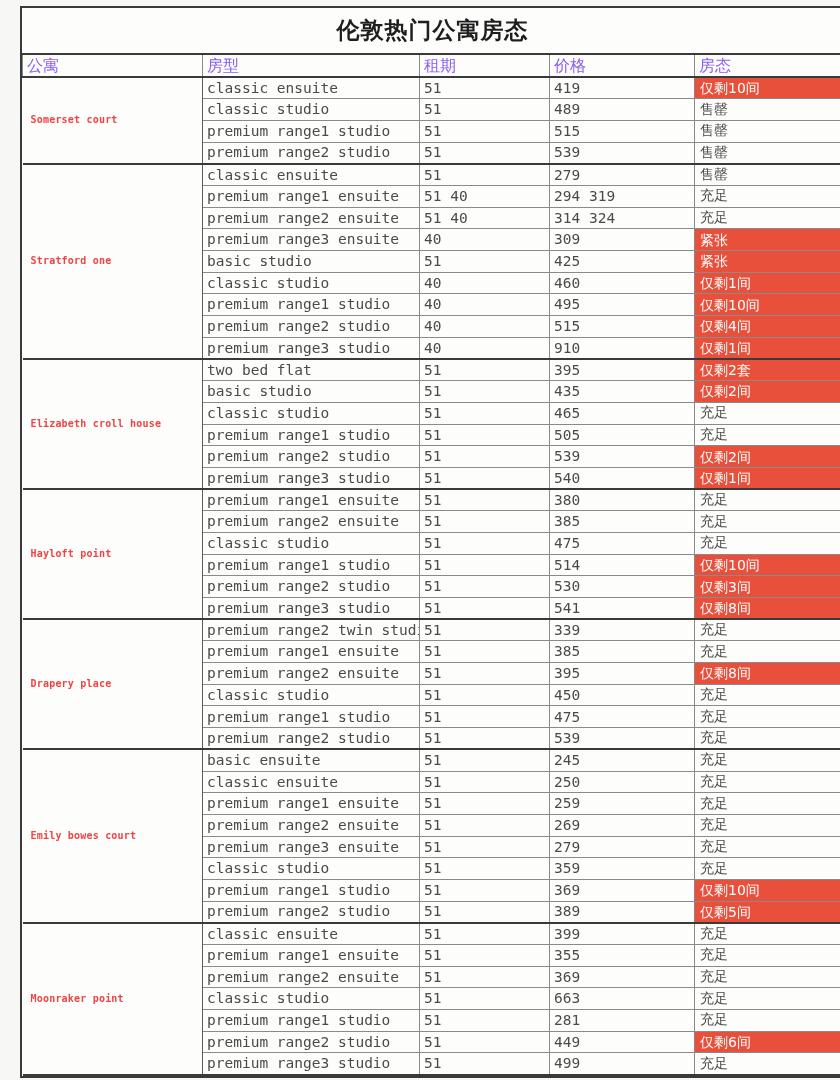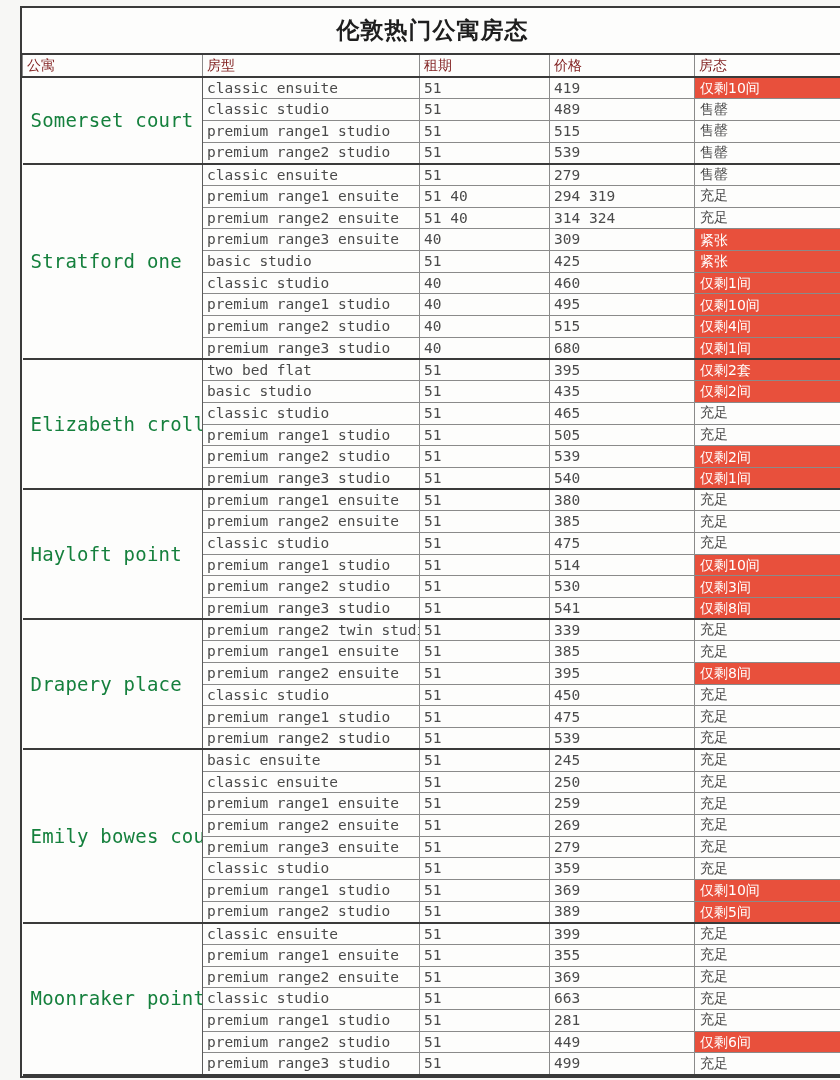--- a/index.html
+++ b/index.html
@@ -62,37 +62,38 @@
     color: #1e1e1e;
     letter-spacing: 1px;
     background: #fdfdfc;
   }
 
   
   tr.head td {
     height: 23px;
     border-bottom: 2px solid #3a3a3a;
     border-top: none;
-    font-family: Liberation Mono, monospace;
-    font-size: 14px;
-    color: #7f1d1d;
+    font-family: Liberation Sans, sans-serif;
+    font-size: 16px;
+    color: #8b5cf6;
   }
 
   
   td.apt {
     border-left: none;
     border-right: 1px solid #5a5a5a;
     border-top: 2px solid #3a3a3a;
     border-bottom: 2px solid #3a3a3a;
     text-align: left;
-    font-size: 19px;
-    color: #15803d;
+    font-size: 10px;
+    color: #ef4444;
     vertical-align: middle;
     padding-left: 8px;
     letter-spacing: 0.2px;
+    font-weight: bold;
   }
 
   td.room { letter-spacing: 0px; }
   td.term, td.price { color: #4a4a4a; }
 
   td.status { padding-left: 5px; }
   td.status.low {
     background: #e8503c;
     color: #ffffff;
   }
@@ -199,21 +200,21 @@
           </tr>
           <tr>
             <td class="room">premium range2 studio</td>
             <td class="term">40</td>
             <td class="price">515</td>
             <td class="status cn low">仅剩4间</td>
           </tr>
           <tr class=" group-end">
             <td class="room">premium range3 studio</td>
             <td class="term">40</td>
-            <td class="price">680</td>
+            <td class="price">910</td>
             <td class="status cn low">仅剩1间</td>
           </tr>
           <tr class=" group-start">
             <td class="apt" rowspan="6">Elizabeth croll house</td>
             <td class="room">two bed flat</td>
             <td class="term">51</td>
             <td class="price">395</td>
             <td class="status cn low">仅剩2套</td>
           </tr>
           <tr>

